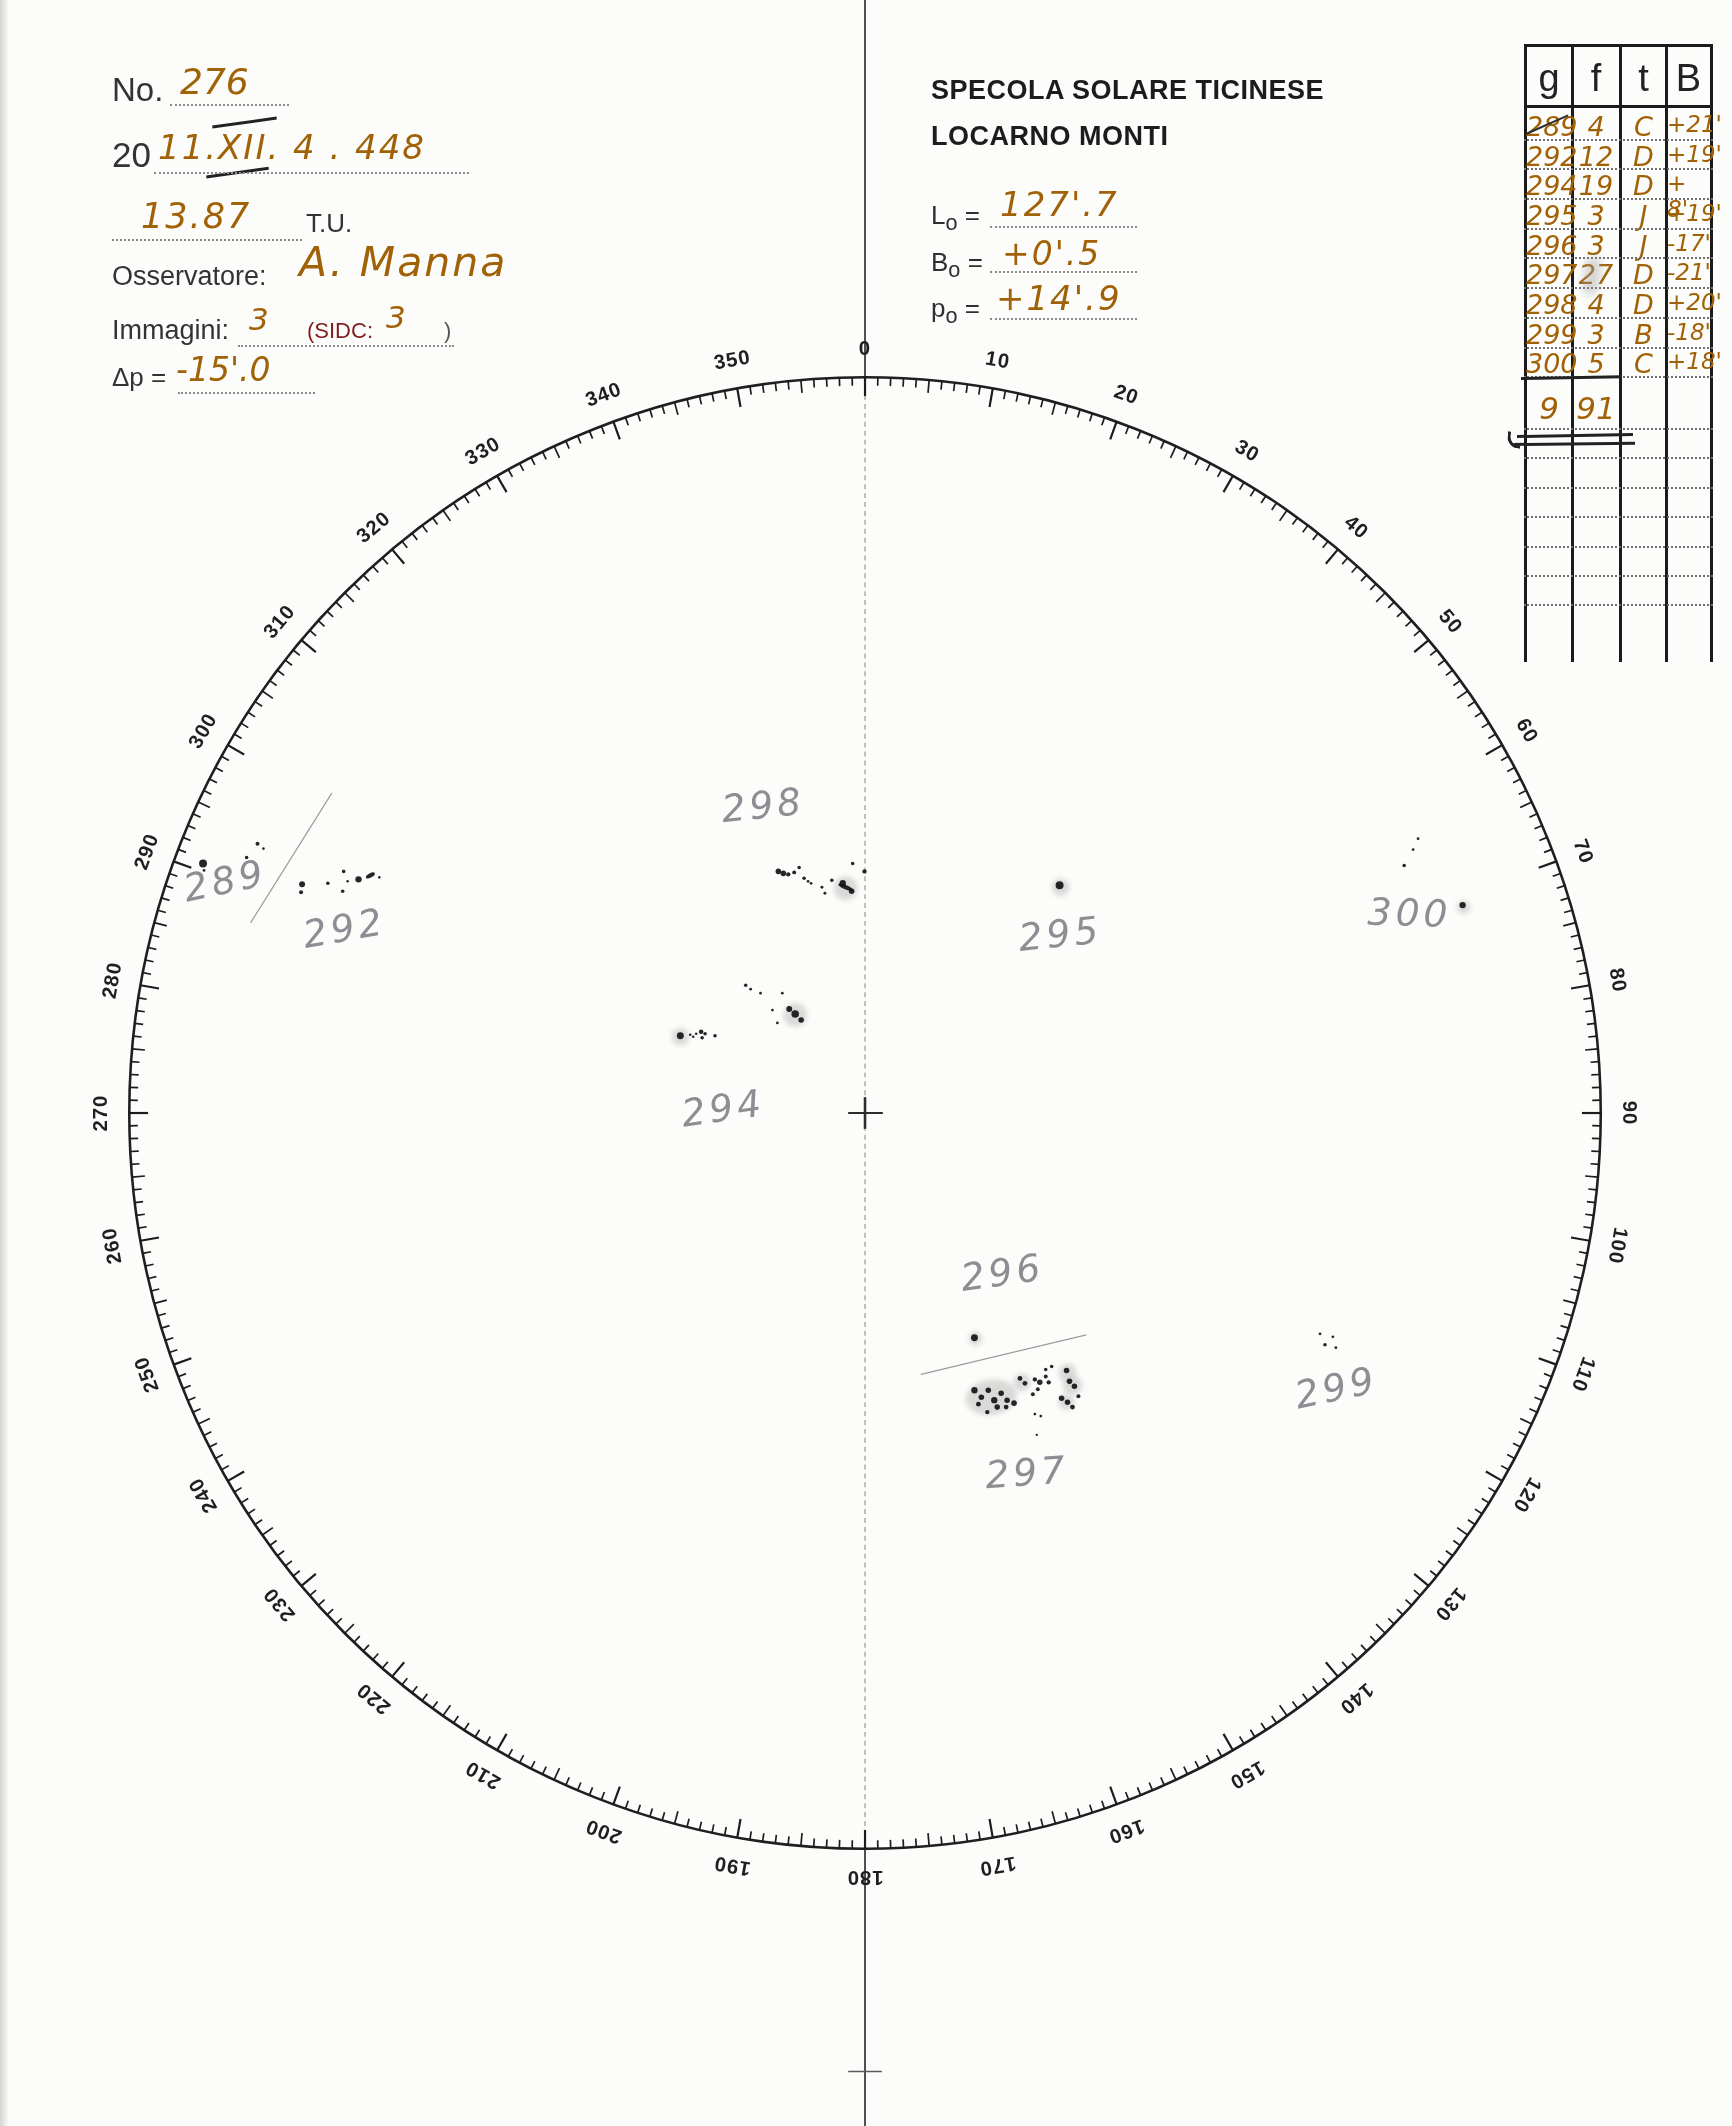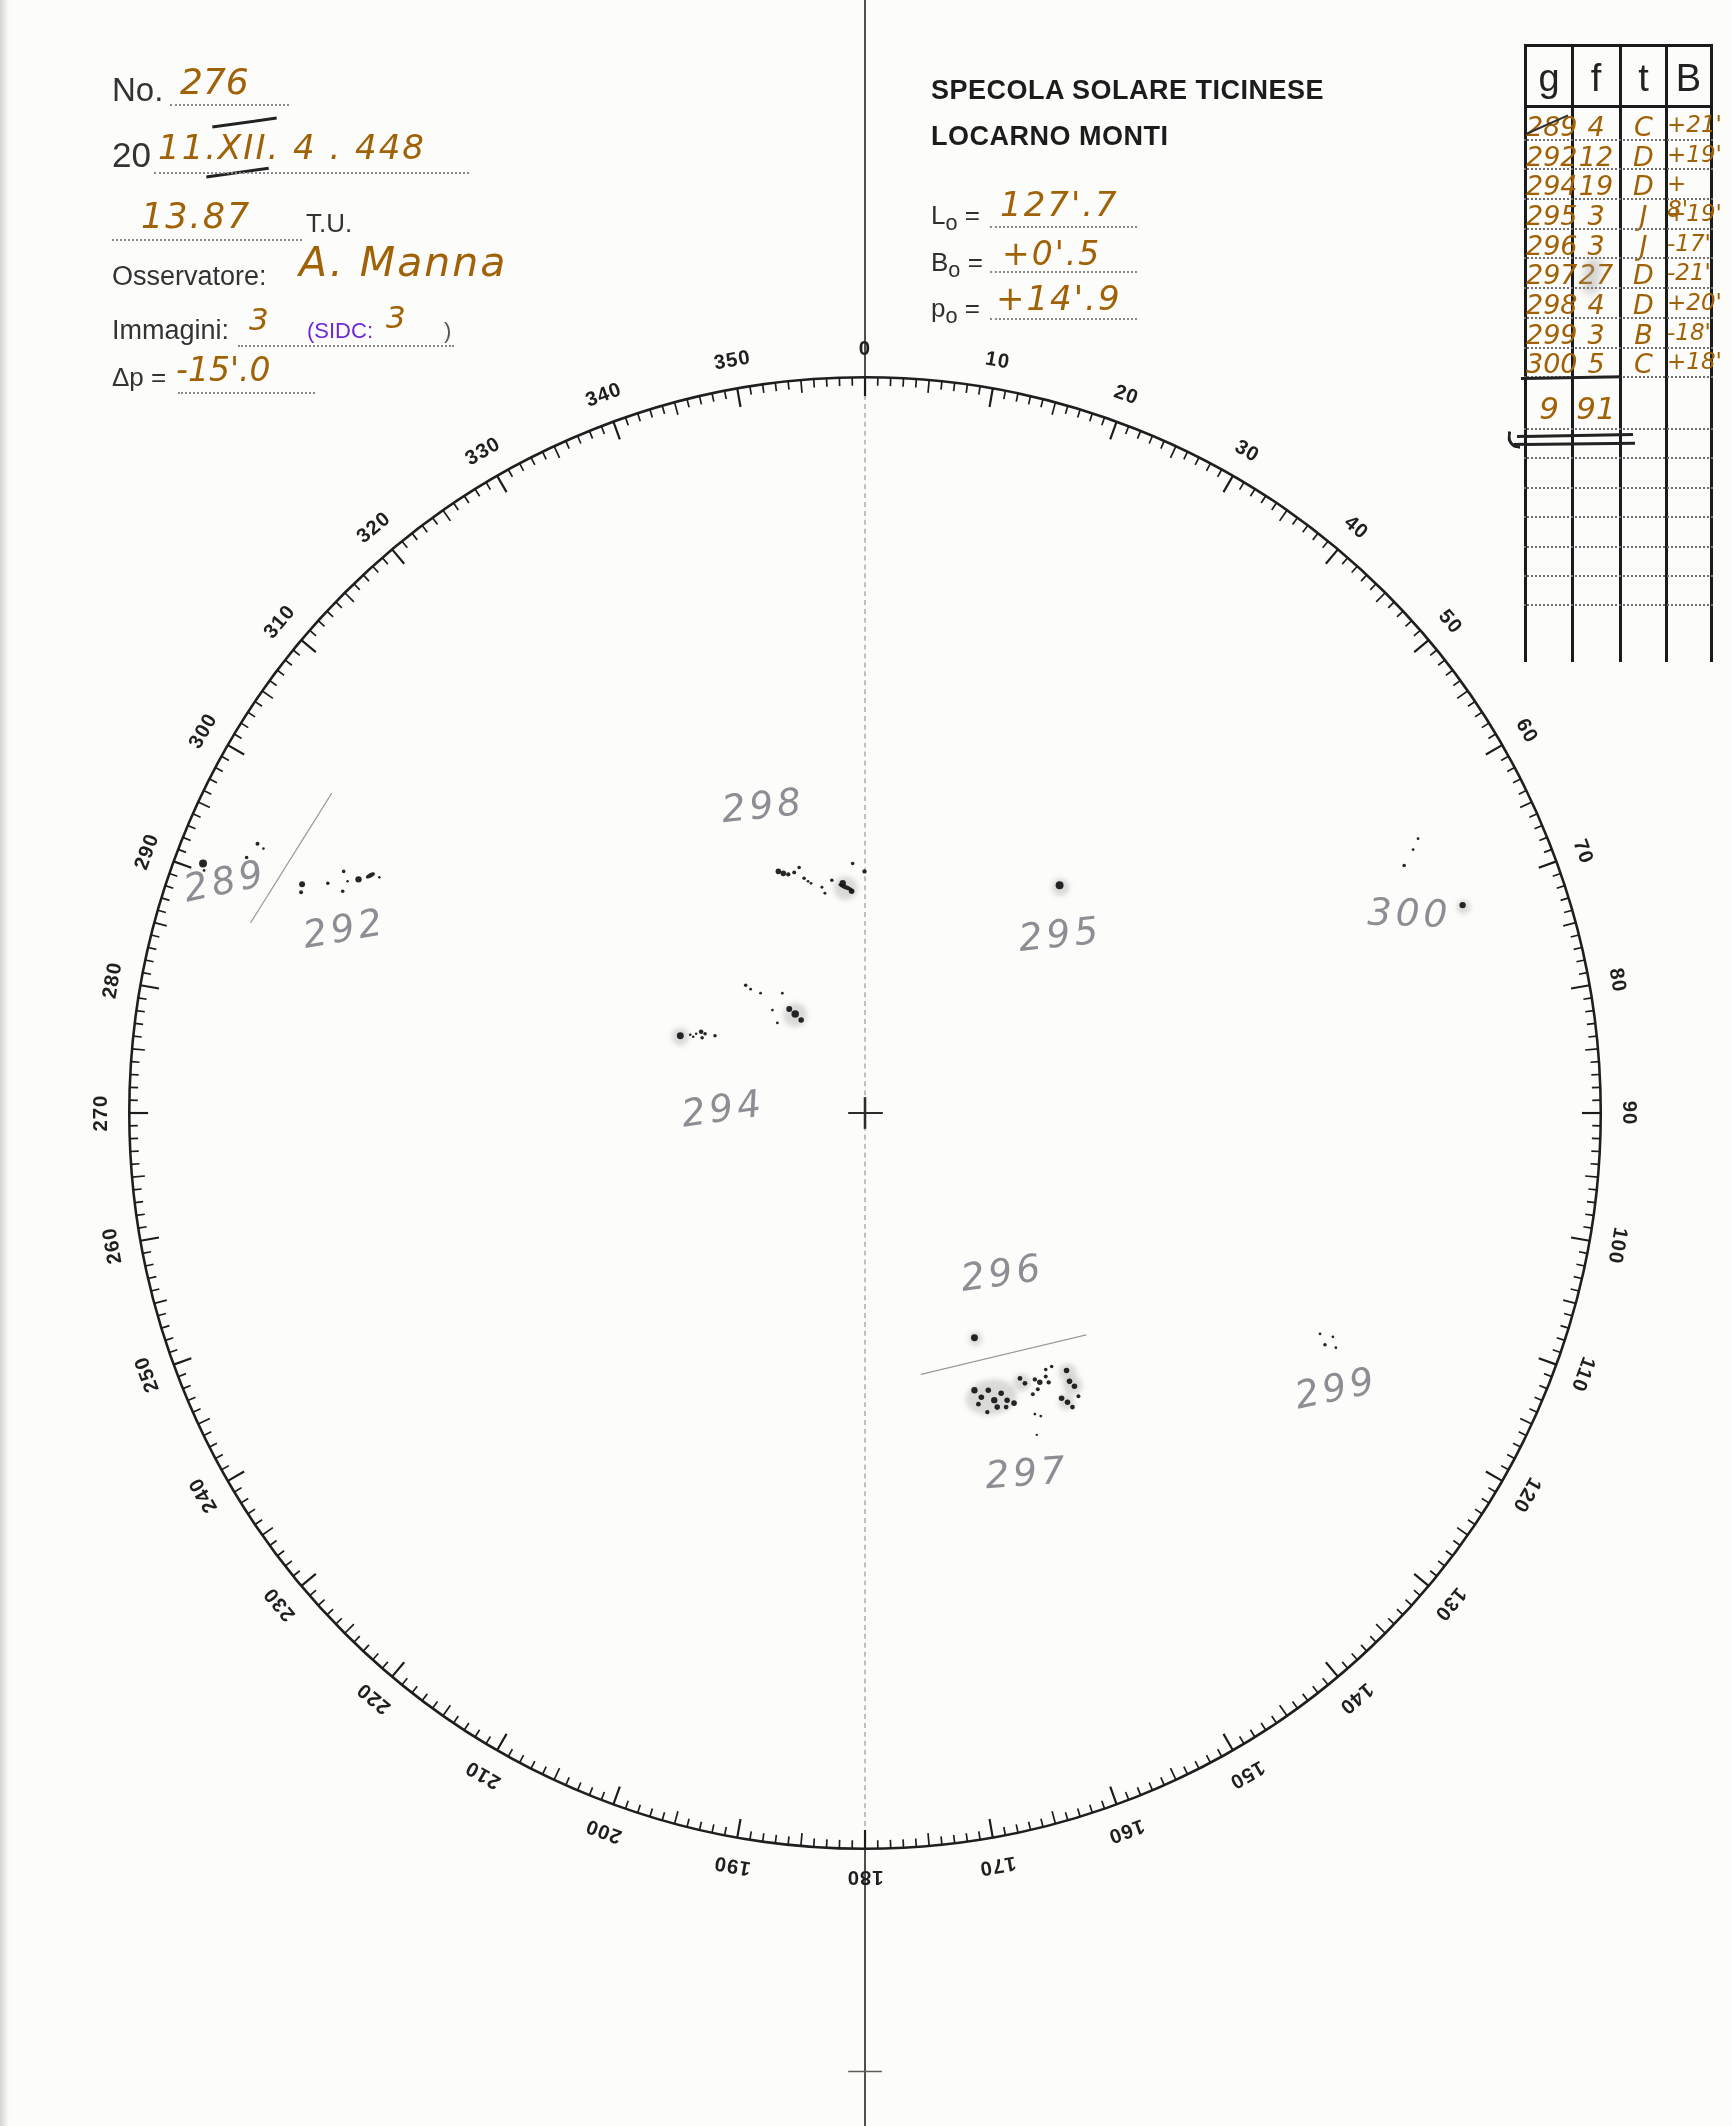--- a/index.html
+++ b/index.html
@@ -52,21 +52,21 @@
 
   <div class="abs hw" style="left:141px;top:196px;font-size:35px;letter-spacing:2px;">13.87</div>
   <div class="abs dotul" style="left:112px;top:239px;width:190px;"></div>
   <div class="abs pr" style="left:306px;top:208px;font-size:26px;">T.U.</div>
 
   <div class="abs pr" style="left:112px;top:261px;font-size:27px;text-align:center;">Osservatore:</div>
   <div class="abs hw" style="left:299px;top:238px;font-size:41px;letter-spacing:2px;">A. Manna</div>
 
   <div class="abs pr" style="left:112px;top:315px;font-size:27px;">Immagini:</div>
   <div class="abs hw" style="left:249px;top:301px;font-size:31px;">3</div>
-  <div class="abs pr" style="left:307px;top:318px;font-size:22px;color:#6d28d9;">(SIDC:</div>
+  <div class="abs pr" style="left:307px;top:318px;font-size:22px;color:#7f1d1d;">(SIDC:</div>
   <div class="abs hw" style="left:386px;top:299px;font-size:31px;">3</div>
   <div class="abs pr" style="left:444px;top:318px;font-size:22px;color:#555;">)</div>
   <div class="abs dotul" style="left:238px;top:345px;width:216px;"></div>
 
   <div class="abs pr" style="left:112px;top:362px;font-size:26px;">Δp  =</div>
   <div class="abs hw" style="left:176px;top:350px;font-size:33px;">-15'.0</div>
   <div class="abs dotul" style="left:178px;top:392px;width:137px;"></div>
 
   <div class="abs title" style="left:931px;top:75px;">SPECOLA SOLARE TICINESE</div>
   <div class="abs title" style="left:931px;top:121px;">LOCARNO MONTI</div>

